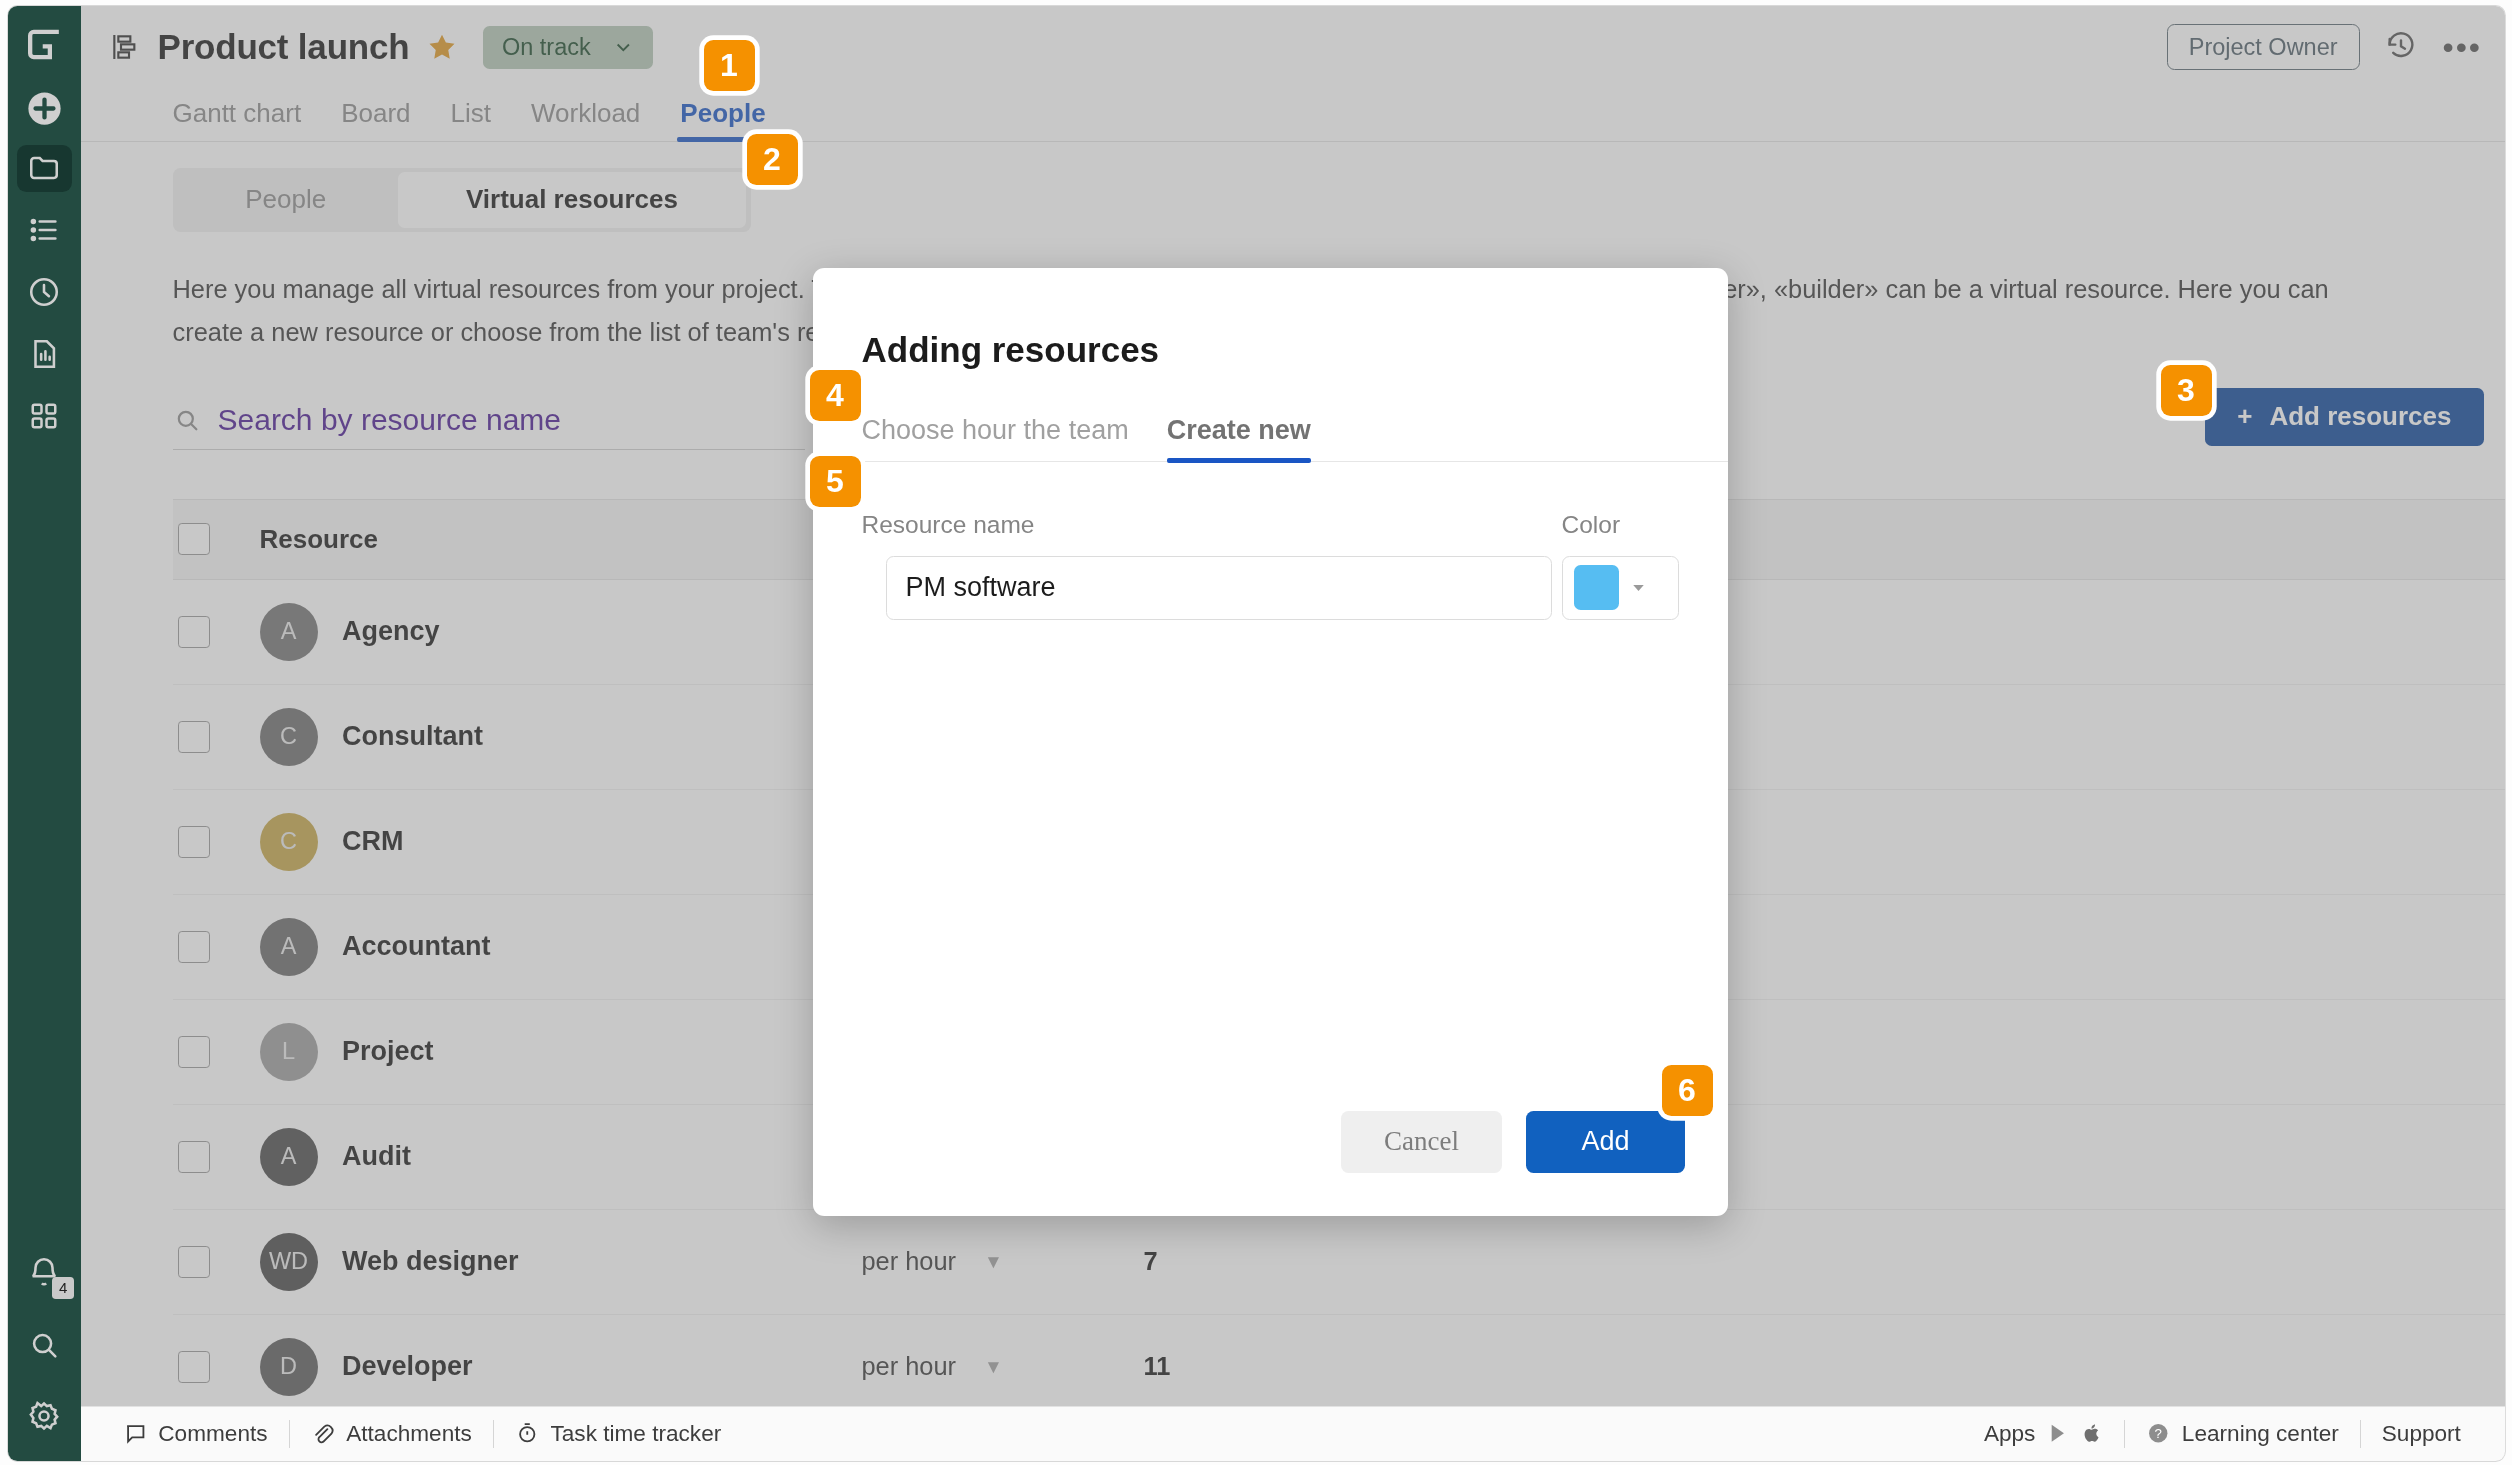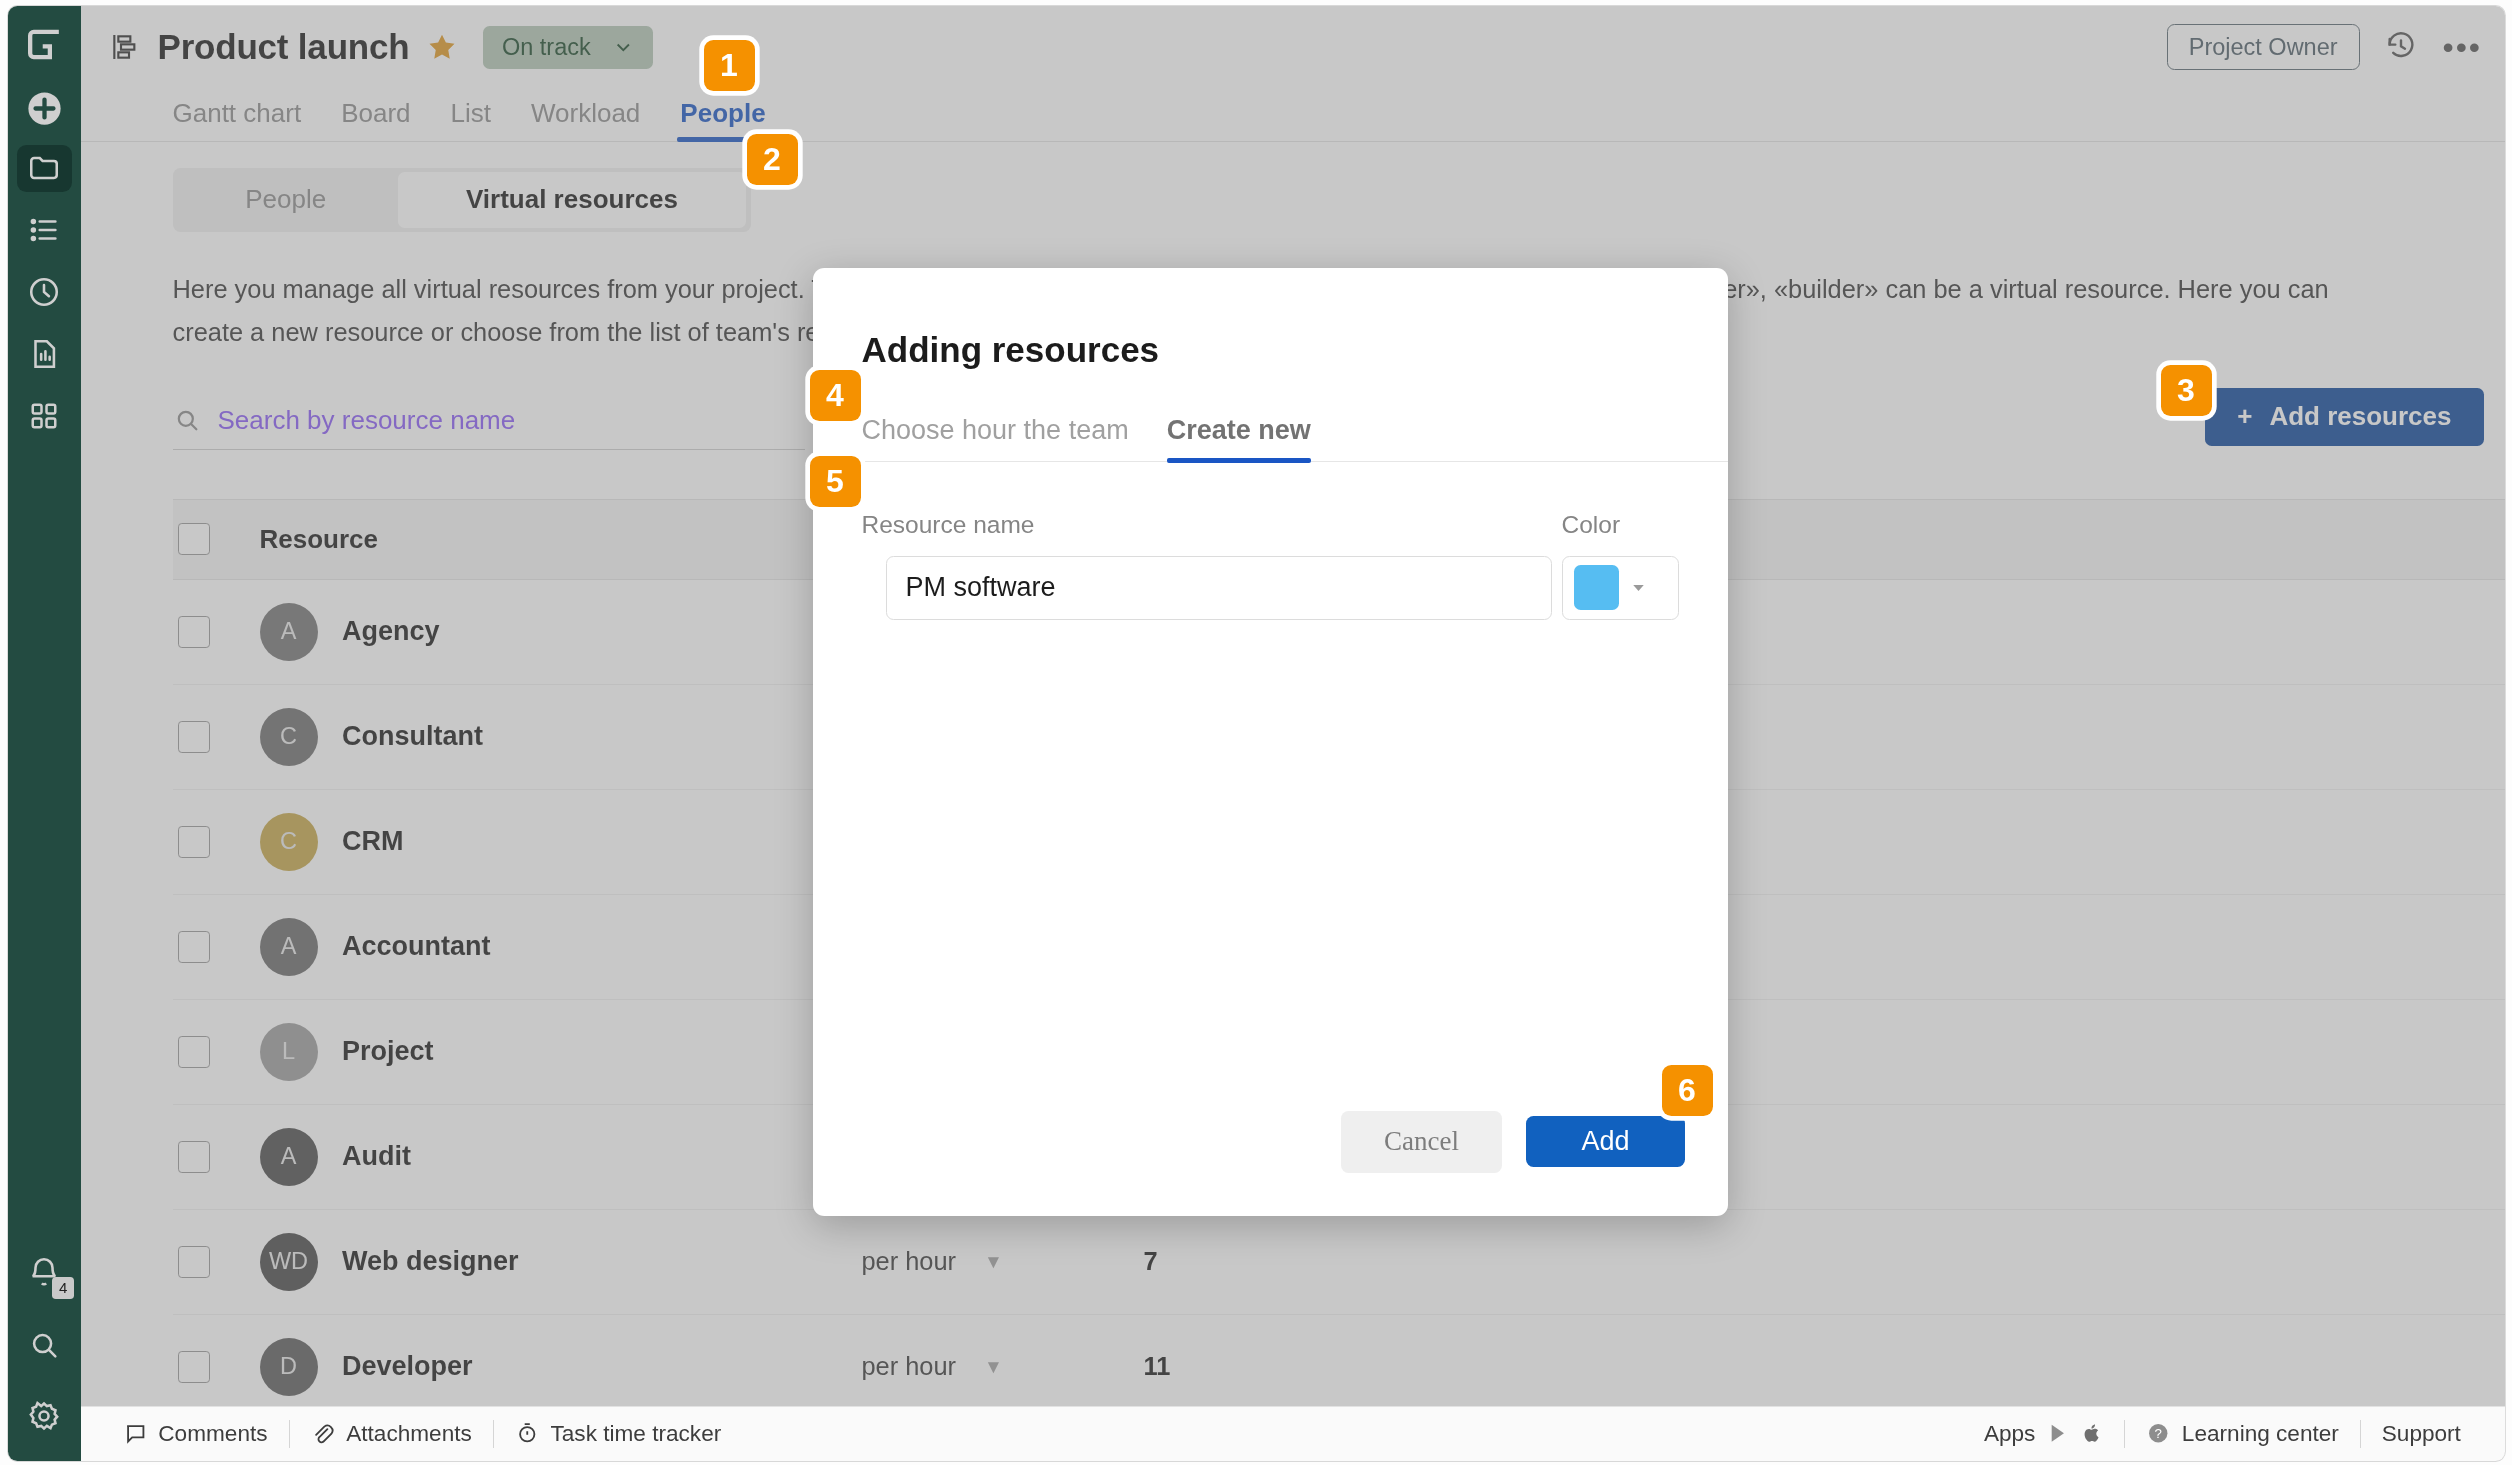--- a/index.html
+++ b/index.html
@@ -136,21 +136,21 @@
     margin-top: 36px; max-width: 2221px;
     font-size: 25.4px; line-height: 1.68; color: #3b3b3b;
   }
 
   .tools { margin-top: 38px; position: relative; height: 75px; }
   .search {
     position: absolute; left: 0; top: 0;
     width: 632px; border-bottom: 1.9px solid #cfcfcf;
     height: 58px; display: flex; align-items: center; gap: 17px;
   }
-  .search .ph { color: #8b5cf6; font-size: 26px; }
+  .search .ph { color: #4c1d95; font-size: 30px; }
   .btn-primary {
     position: absolute; right: 21px; top: -3.8px;
     background: #10499b; color: #fff; border: none;
     border-radius: 6.6px; height: 58px;
     font-size: 26px; font-weight: bold;
     display: flex; align-items: center; gap: 17px;
     padding: 0 32px; font-family: "Liberation Sans", sans-serif;
   }
 
   
@@ -235,21 +235,21 @@
     position: absolute; right: 43px; bottom: 43px;
     display: flex; align-items: center; gap: 24.5px;
   }
   .btn-cancel {
     background: #efefef; color: #7d7d7d; border: none;
     border-radius: 7.5px; height: 62px; padding: 0 43px;
     font-size: 27px; font-family: Liberation Serif, serif;
   }
   .btn-add {
     background: #1161bf; color: #fff; border: none;
-    border-radius: 7.5px; height: 51px; padding: 0 55px;
+    border-radius: 7.5px; height: 62px; padding: 0 55px;
     font-size: 27px; font-family: "Liberation Sans", sans-serif;
   }
 
   
   .step {
     position: absolute; z-index: 90;
     background: #f59100; color: #fff;
     font-size: 32px; font-weight: bold;
     width: 51px; height: 51px;
     border-radius: 9.4px;

